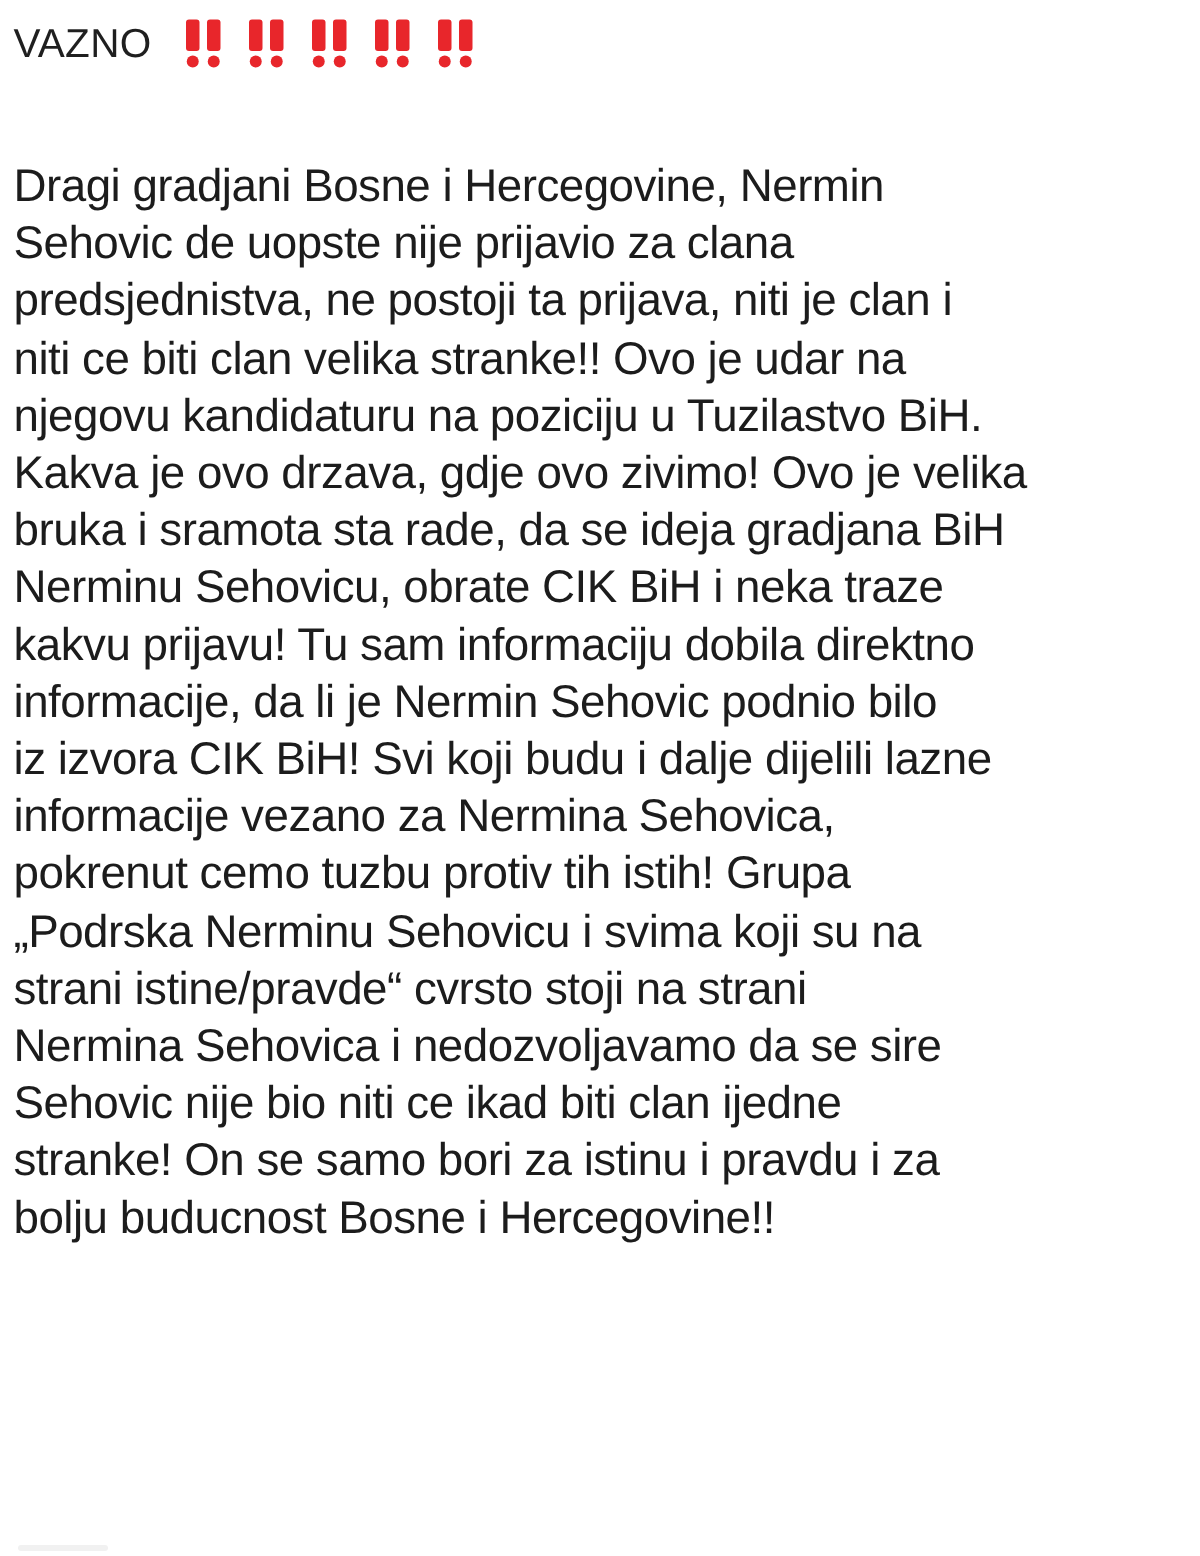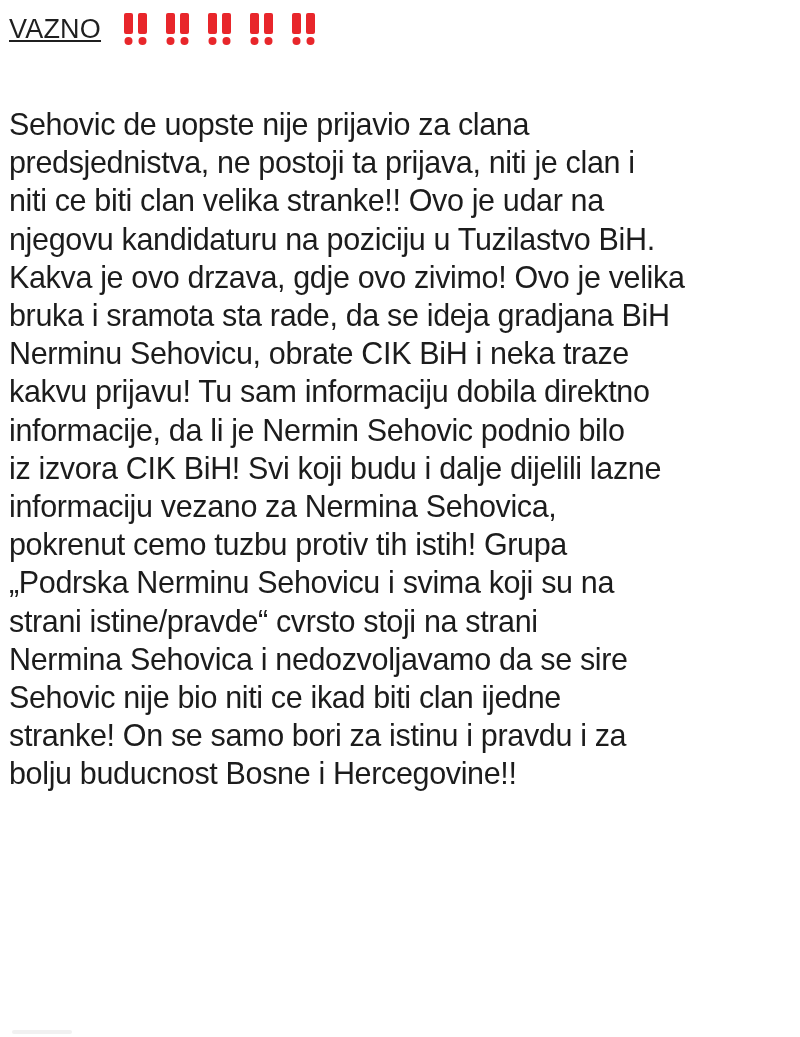--- a/index.html
+++ b/index.html
@@ -27,21 +27,20 @@
       top: 9px;
       height: 40px;
       display: flex;
       align-items: center;
       font-size: 27px;
       letter-spacing: 0.2px;
       color: #1f1f1f;
     }
     .heading-text {
       margin-right: 20px;
-      text-decoration: underline;
     }
     .emoji-row {
       display: flex;
       align-items: center;
     }
     .double-exclamation {
       display: inline-block;
       width: 30px;
       height: 34px;
       margin-right: 12px;
@@ -121,31 +120,32 @@
             <rect x="3" y="1" width="9" height="21" rx="2" fill="#e8262b"></rect>
             <circle cx="7.5" cy="29" r="4" fill="#e8262b"></circle>
             <rect x="17" y="1" width="9" height="21" rx="2" fill="#e8262b"></rect>
             <circle cx="21.5" cy="29" r="4" fill="#e8262b"></circle>
           </svg>
       </span>
     </span>
   </div>
 
   <div class="post-body">
+    <span class="post-line">Dragi gradjani Bosne i Hercegovine, Nermin</span>
     <span class="post-line">Sehovic de uopste nije prijavio za clana</span>
     <span class="post-line">predsjednistva, ne postoji ta prijava, niti je clan i</span>
     <span class="post-line">niti ce biti clan velika stranke!! Ovo je udar na</span>
     <span class="post-line">njegovu kandidaturu na poziciju u Tuzilastvo BiH.</span>
     <span class="post-line">Kakva je ovo drzava, gdje ovo zivimo! Ovo je velika</span>
     <span class="post-line">bruka i sramota sta rade, da se ideja gradjana BiH</span>
     <span class="post-line">Nerminu Sehovicu, obrate CIK BiH i neka traze</span>
     <span class="post-line">kakvu prijavu! Tu sam informaciju dobila direktno</span>
     <span class="post-line">informacije, da li je Nermin Sehovic podnio bilo</span>
     <span class="post-line">iz izvora CIK BiH! Svi koji budu i dalje dijelili lazne</span>
-    <span class="post-line">informaciju vezano za Nermina Sehovica,</span>
+    <span class="post-line">informacije vezano za Nermina Sehovica,</span>
     <span class="post-line">pokrenut cemo tuzbu protiv tih istih! Grupa</span>
     <span class="post-line">„Podrska Nerminu Sehovicu i svima koji su na</span>
     <span class="post-line">strani istine/pravde“ cvrsto stoji na strani</span>
     <span class="post-line">Nermina Sehovica i nedozvoljavamo da se sire</span>
     <span class="post-line">Sehovic nije bio niti ce ikad biti clan ijedne</span>
     <span class="post-line">stranke! On se samo bori za istinu i pravdu i za</span>
     <span class="post-line">bolju buducnost Bosne i Hercegovine!!</span>
   </div>
 
 </div>

